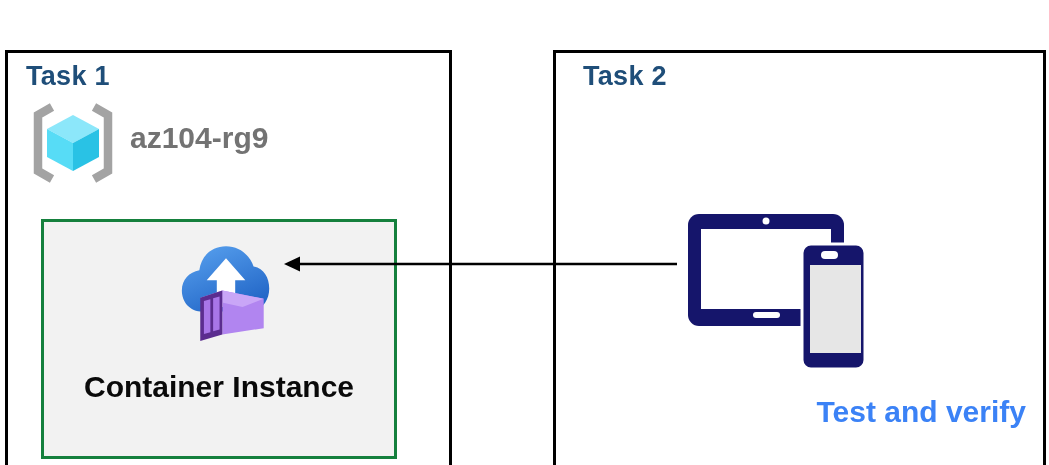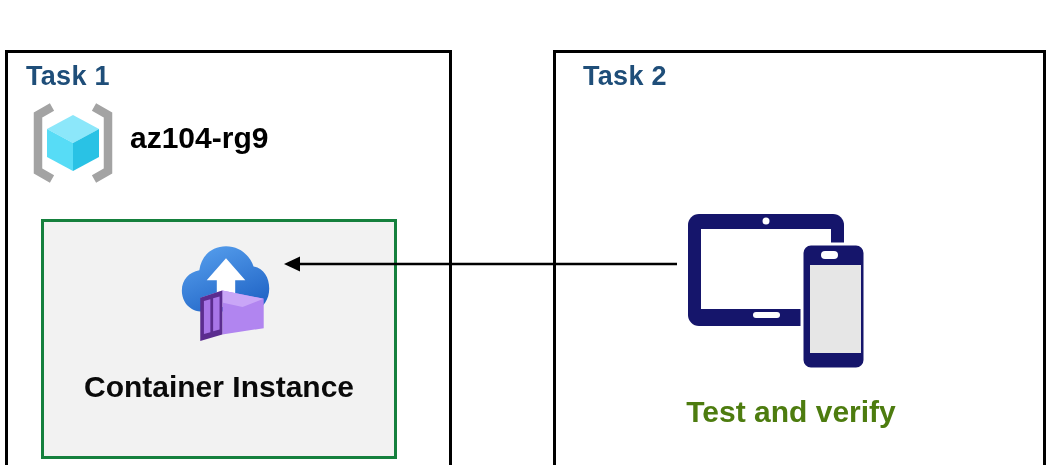--- a/index.html
+++ b/index.html
@@ -14,35 +14,35 @@
   .panel--t1{left:5px;width:447px;}
   .panel--t2{left:553px;width:493px;}
   .panel-title{
     position:absolute;top:8px;left:18px;
     font-size:27px;font-weight:700;color:#1f4e79;letter-spacing:.3px;
   }
   .panel--t2 .panel-title{left:27px;text-align:center;}
   .rg-icon{position:absolute;left:20px;top:50px;}
   .rg-name{
     position:absolute;left:122px;top:68px;
-    font-size:30px;font-weight:700;color:#000000;
+    font-size:30px;font-weight:700;color:#737373;
   }
   .inner-box{
     position:absolute;left:33px;top:166px;width:356px;height:240px;
     background:#f2f2f2;border:3px solid #15803d;box-sizing:border-box;
   }
   .aci-icon{position:absolute;left:136px;top:16px;}
   .aci-label{
     position:absolute;left:0;right:0;top:148px;text-align:center;
     font-size:30px;font-weight:700;color:#0a0a0a;
   }
   .devices-icon{position:absolute;left:130px;top:157px;}
   .t2-label{
-    position:absolute;left:0;width:470px;top:342px;text-align:center;
-    font-size:30px;font-weight:700;color:#4d7c0f;
+    position:absolute;left:0;width:470px;top:342px;text-align:right;
+    font-size:30px;font-weight:700;color:#3b82f6;
   }
   .arrow-svg{position:absolute;left:280px;top:252px;width:410px;height:24px;}
 </style>
 </head>
 <body>
 
 <div class="canvas">
 
   <div class="panel panel--t1">
     <div class="panel-title">Task 1</div>

